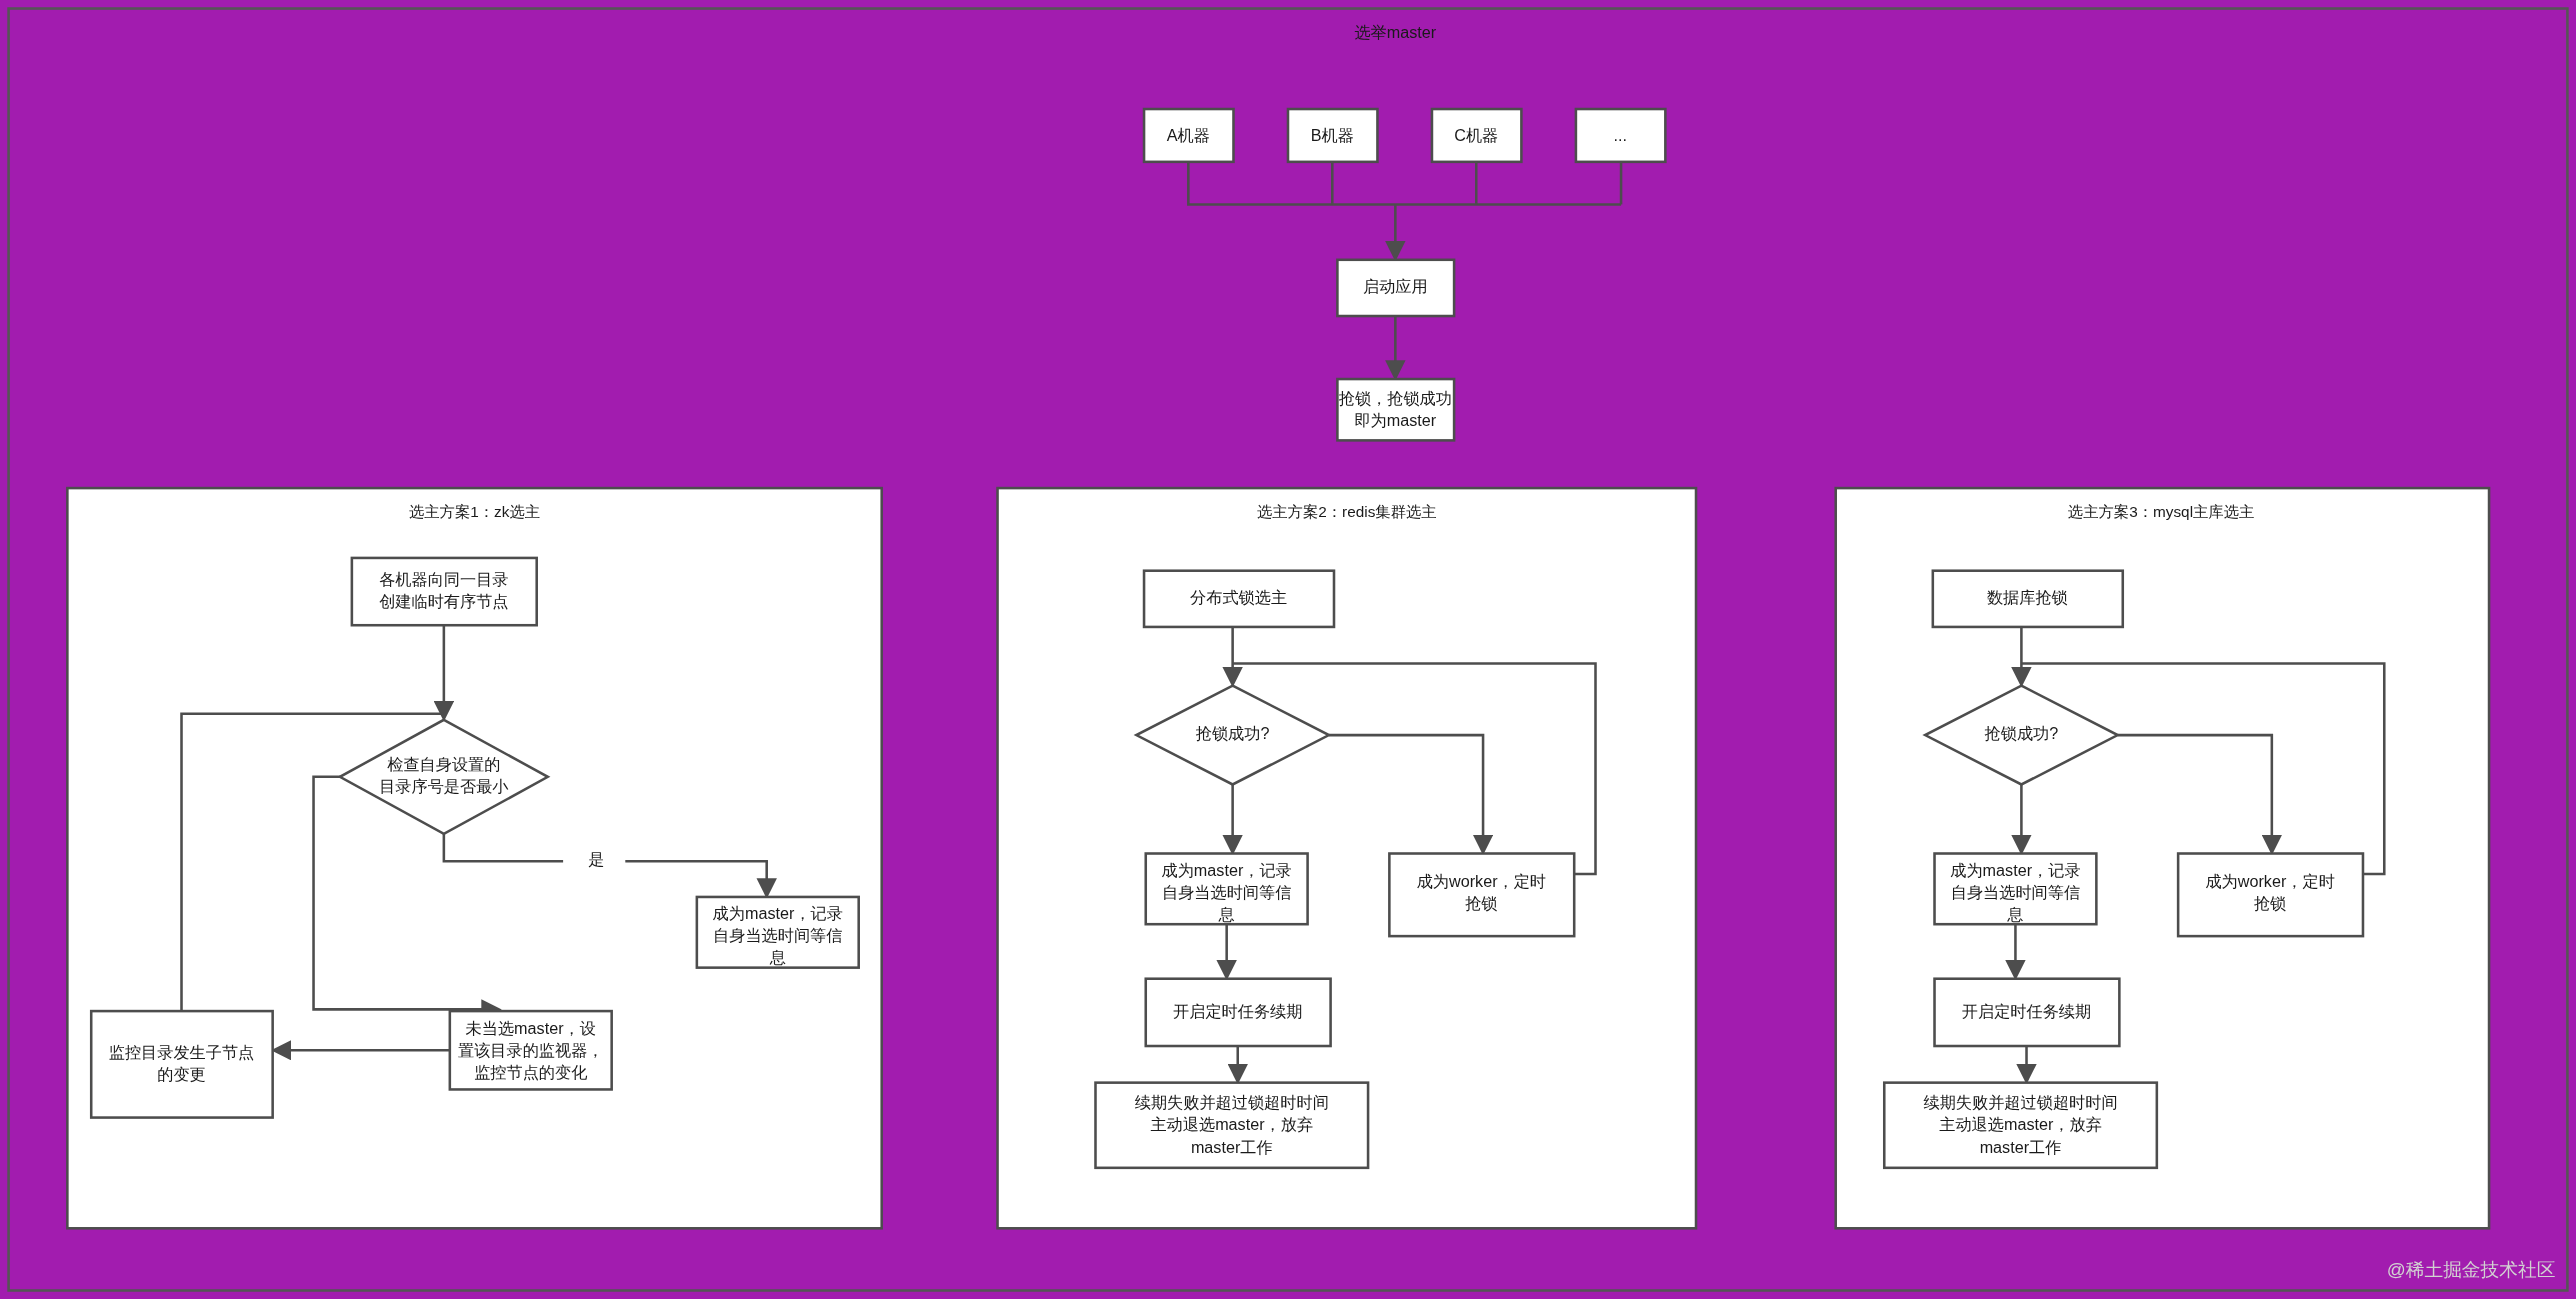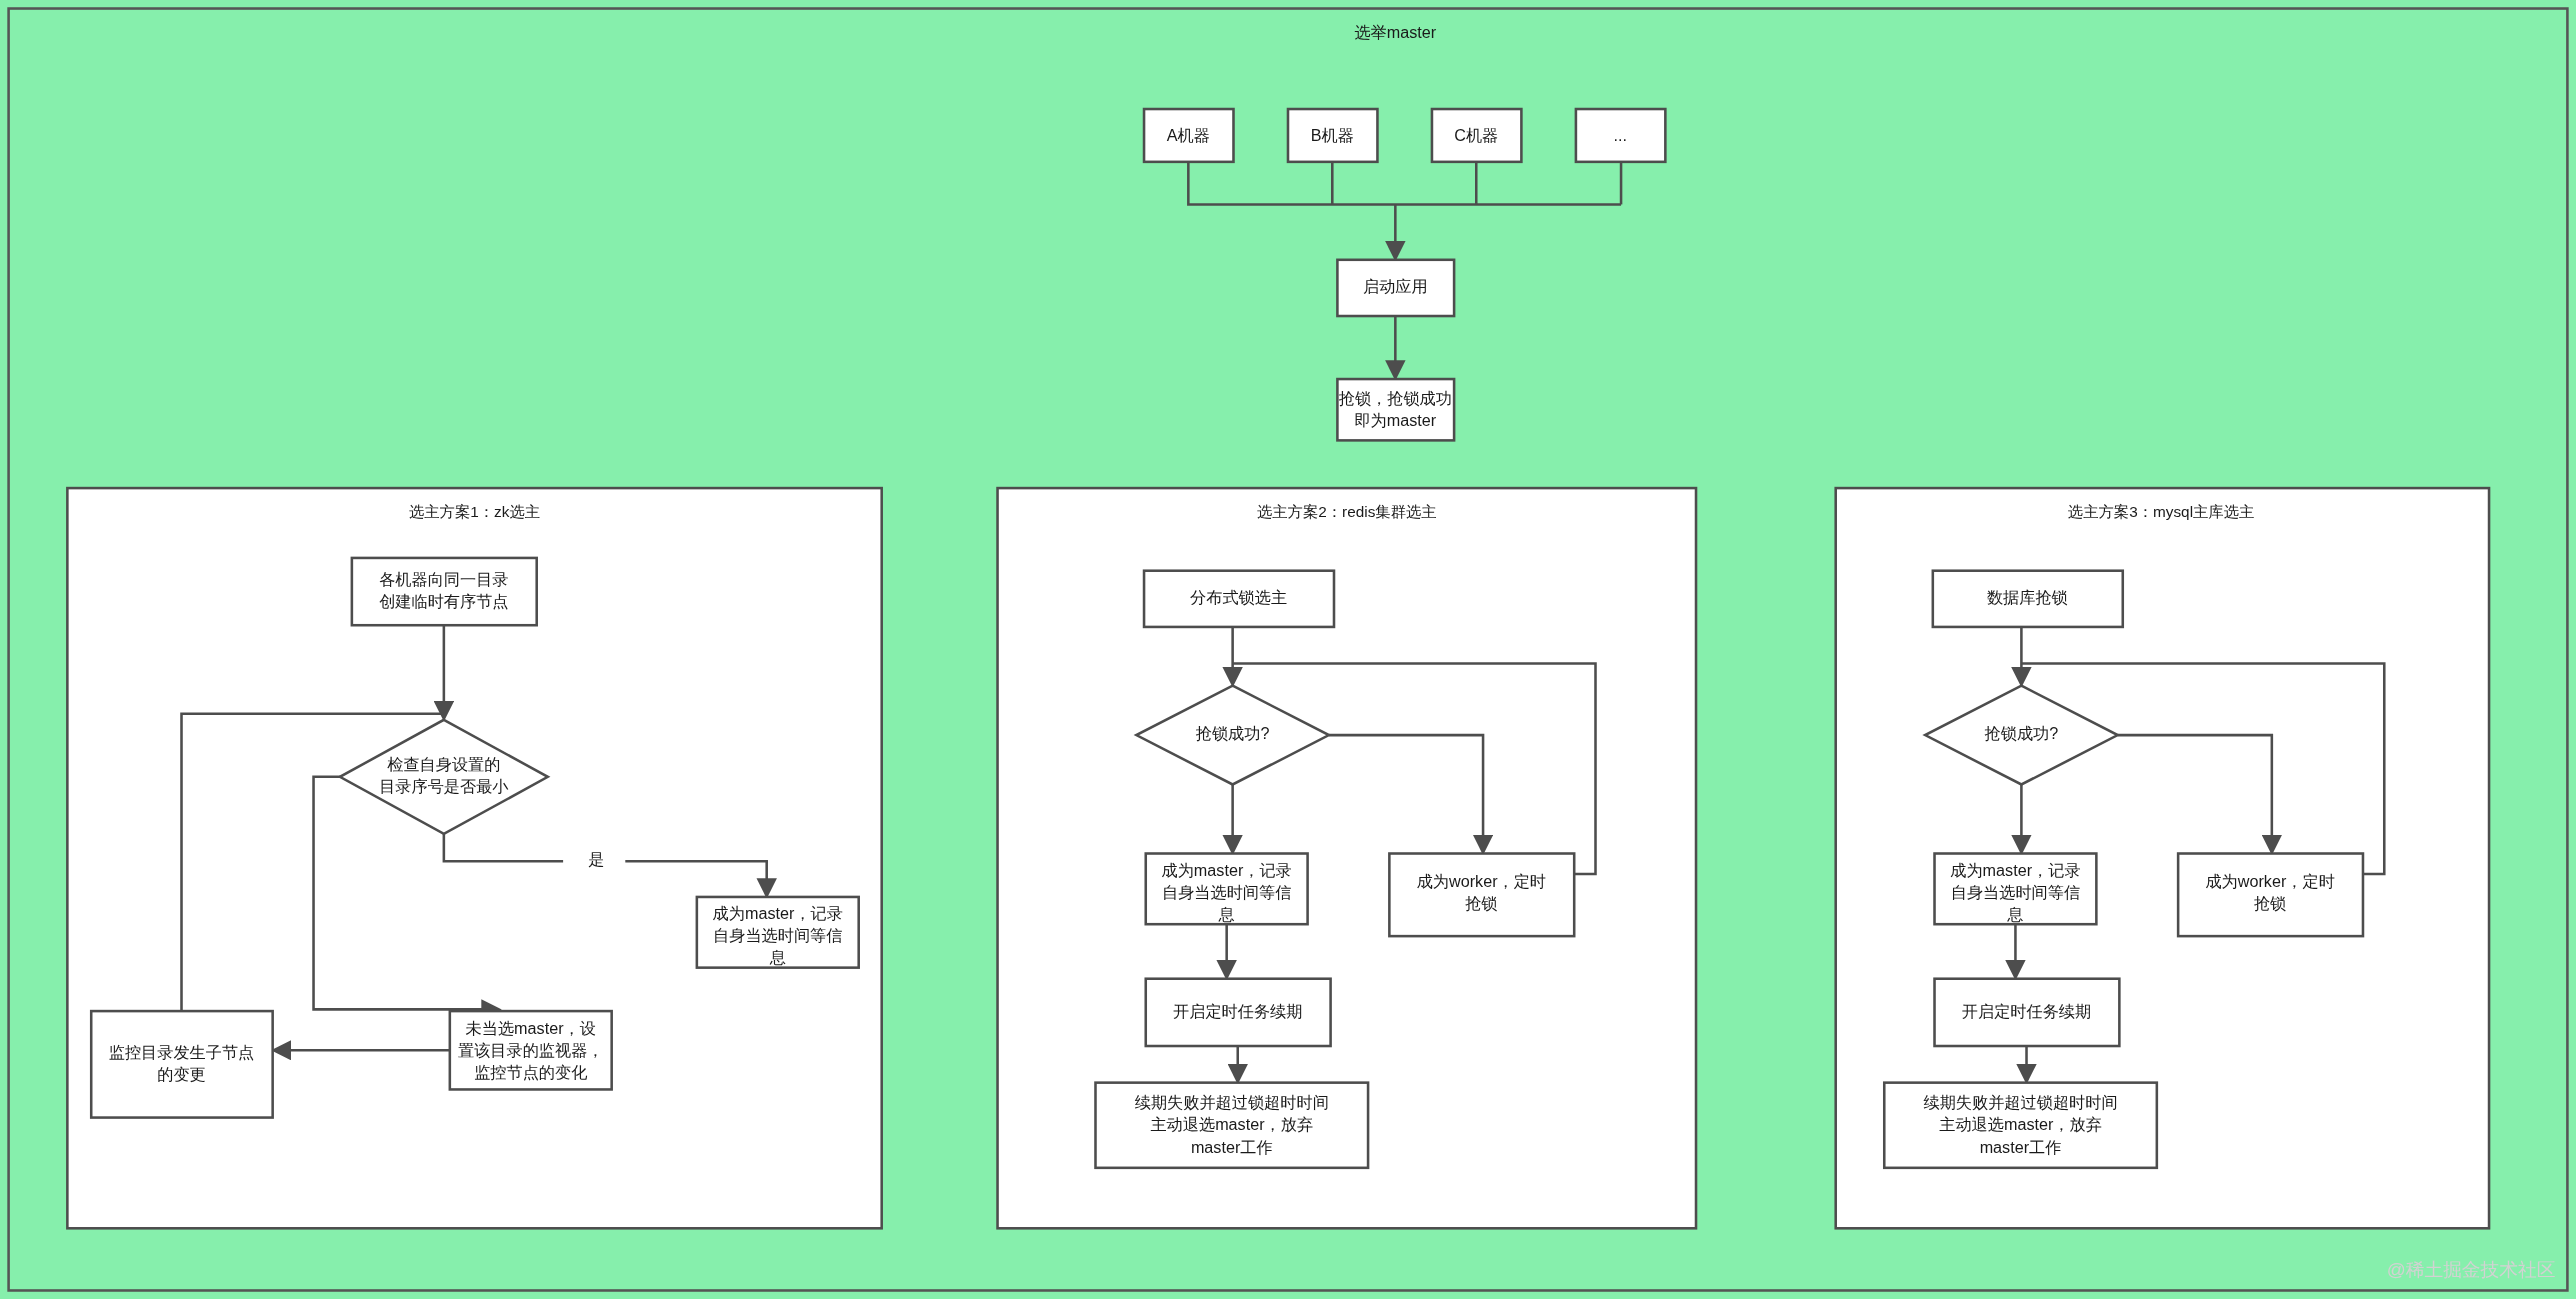--- a/index.html
+++ b/index.html
@@ -8,21 +8,21 @@
     padding: 0;
     background: #ffffff;
   }
   body {
     font-family: "Liberation Sans", "DejaVu Sans", sans-serif;
   }
   #canvas {
     position: relative;
     width: 2576px;
     height: 1299px;
-    background: #86efac;
+    background: #a21caf;
     overflow: hidden;
   }
   svg.layer {
     position: absolute;
     top: 0;
     left: 0;
     width: 2576px;
     height: 1299px;
   }
   .shape-rect {

